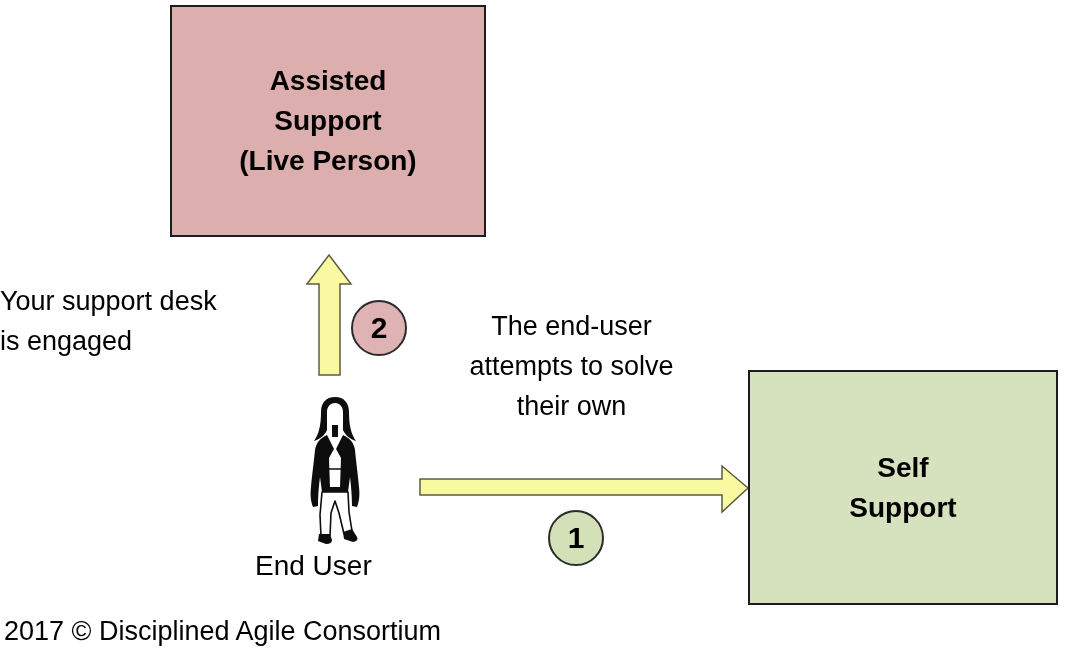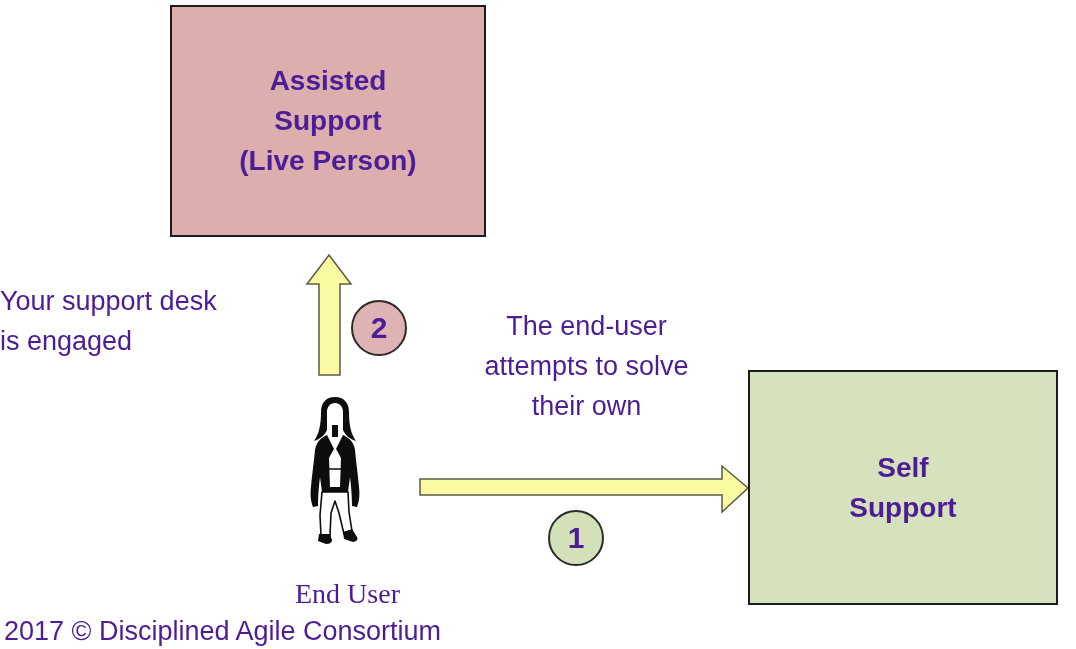--- a/index.html
+++ b/index.html
@@ -1,31 +1,31 @@
 <!DOCTYPE html>
 <html><head>
 <meta charset="utf-8">
 <style>
   html,body{margin:0;padding:0;background:#fff;}
   .canvas{
     position:relative;width:1076px;height:649px;background:#ffffff;
-    font-family:"Liberation Sans",sans-serif;color:#4c1d95;overflow:hidden;
+    font-family:"Liberation Sans",sans-serif;color:#000000;overflow:hidden;
   }
   .box{
     position:absolute;display:flex;flex-direction:column;
     align-items:center;justify-content:center;text-align:center;
     font-weight:bold;font-size:28px;line-height:40px;
     border:2px solid #1c1c1c;box-sizing:border-box;
   }
   .box-assisted{left:170px;top:5px;width:316px;height:232px;}
   .box-self{left:748px;top:370px;width:310px;height:235px;}
   .note{position:absolute;font-size:27px;line-height:40px;}
   .note-desk{left:0;top:281px;width:288px;}
-  .note-attempt{left:439px;top:306px;width:295px;text-align:center;}
-  .actor-label{position:absolute;left:255px;top:574px;width:185px;text-align:center;font-size:28px;line-height:40px;font-family:Liberation Serif, serif;}
+  .note-attempt{left:424px;top:306px;width:295px;text-align:center;}
+  .actor-label{position:absolute;left:255px;top:546px;width:185px;font-size:28px;line-height:40px;}
   .step{
     position:absolute;width:56px;height:56px;border-radius:50%;
     border:2px solid #2b2b2b;box-sizing:border-box;
     display:flex;align-items:center;justify-content:center;
     font-weight:bold;font-size:30px;
   }
   .step-1{left:548px;top:510px;}
   .step-2{left:351px;top:300px;}
   .arrow-layer{position:absolute;left:0;top:0;width:1076px;height:649px;}
   .person{position:absolute;left:299px;top:395px;width:72px;height:152px;}

